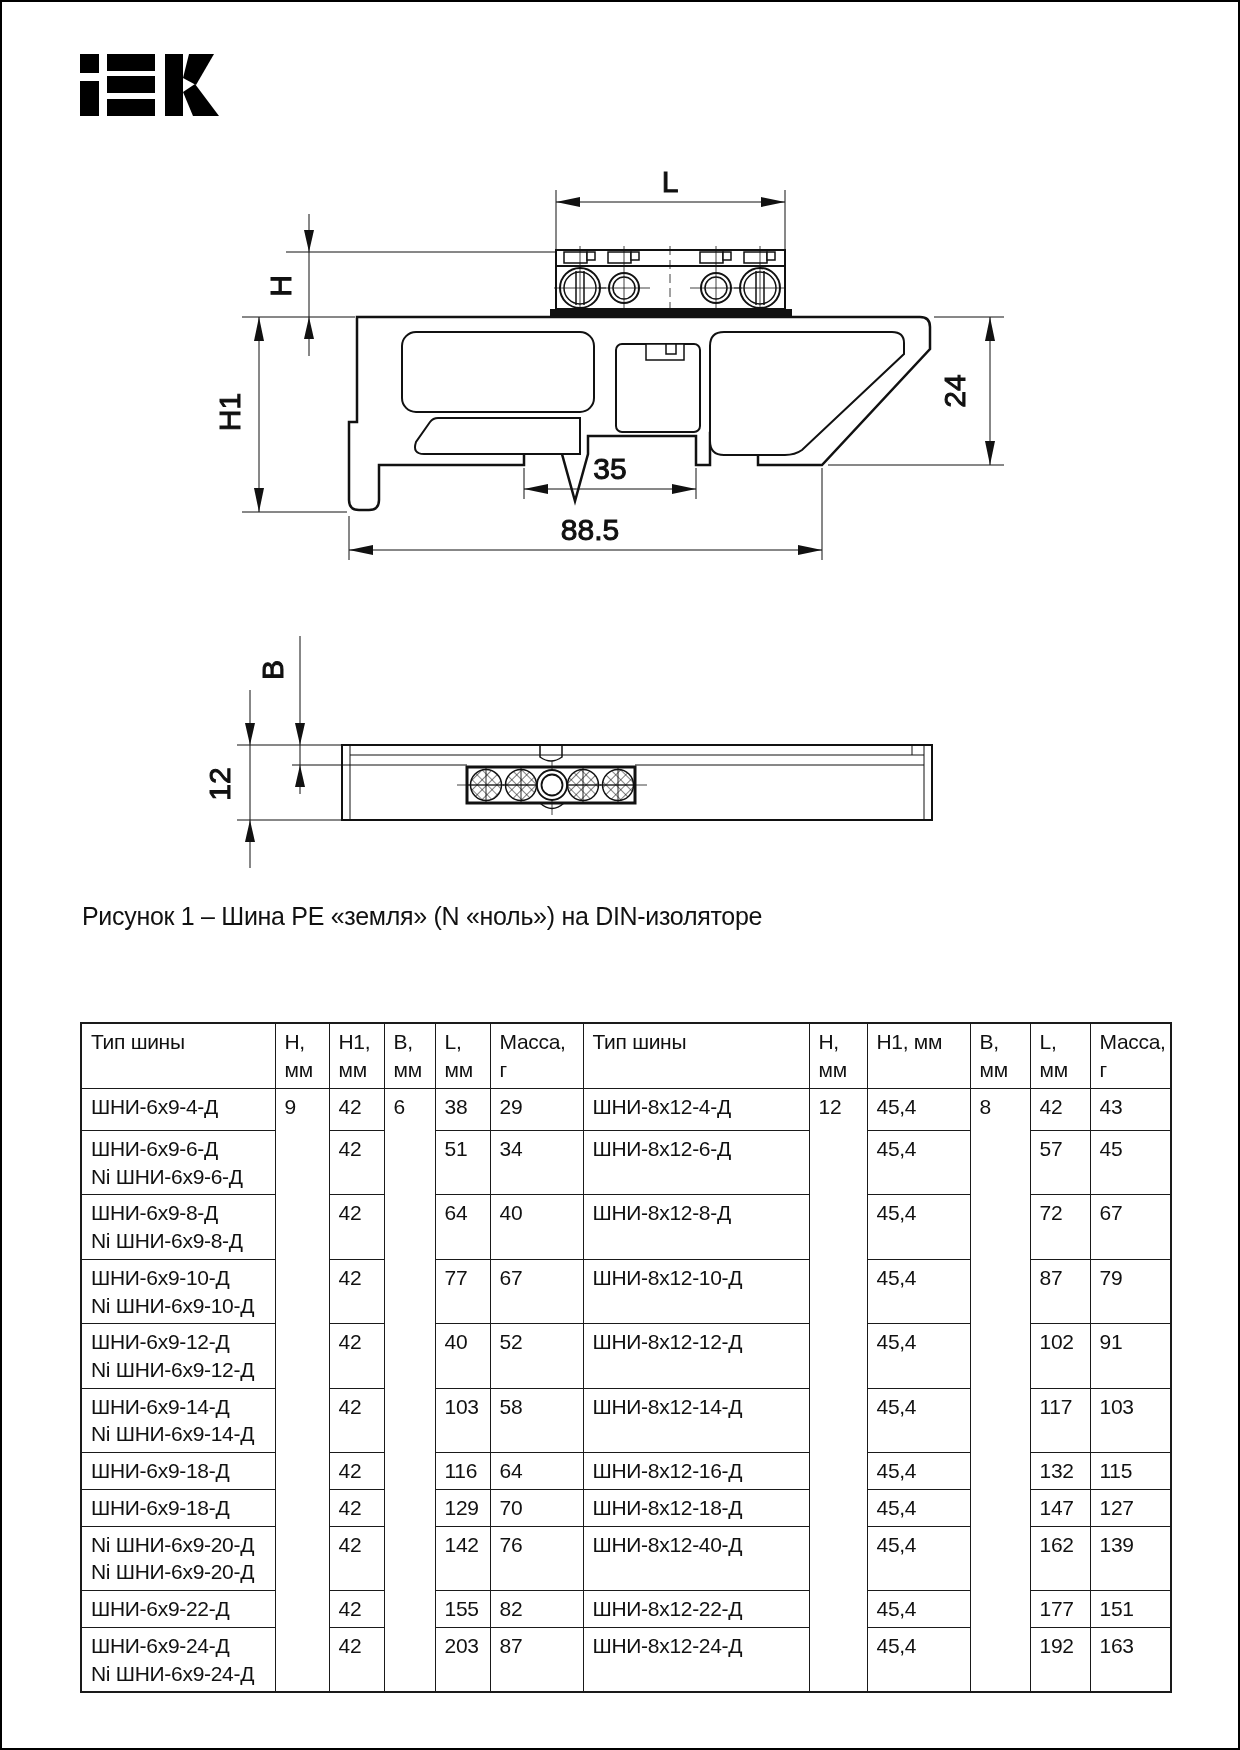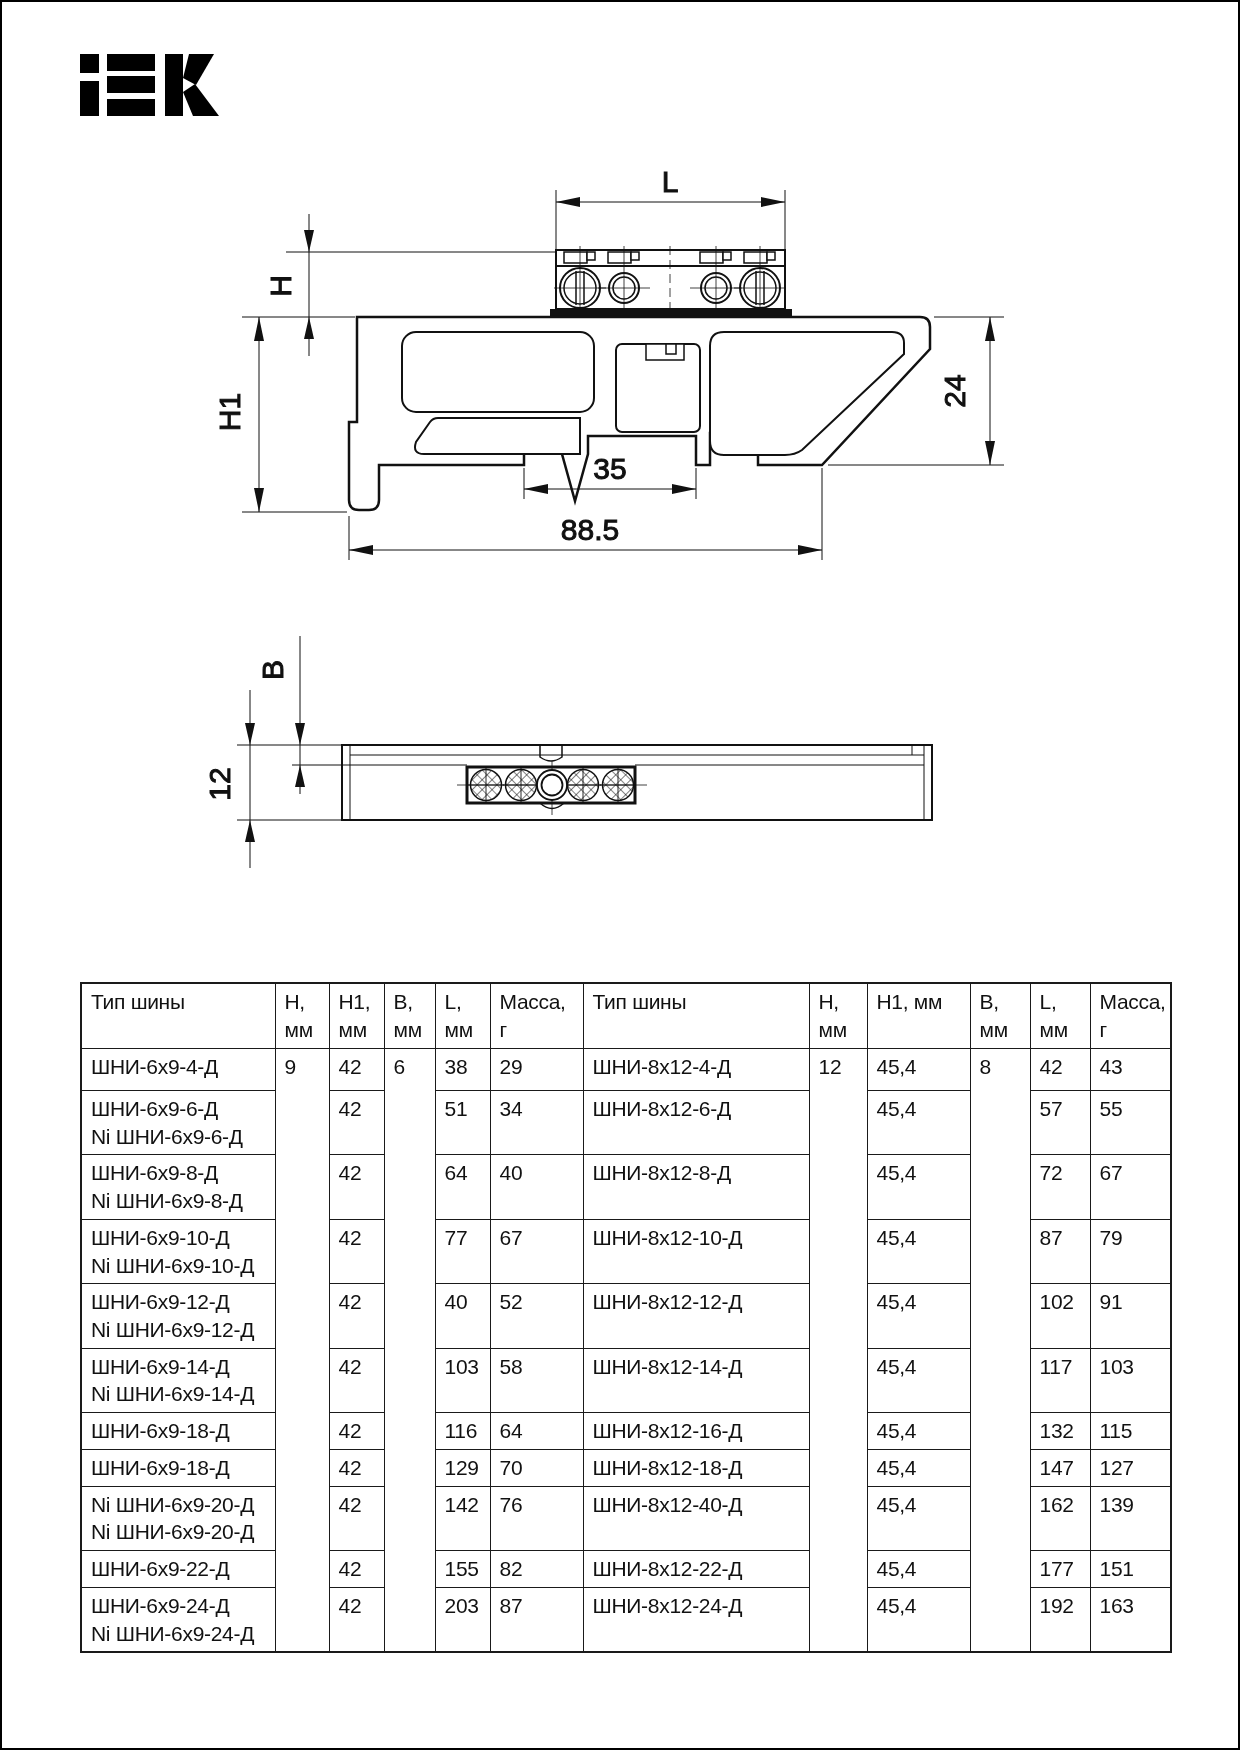--- a/index.html
+++ b/index.html
@@ -6,21 +6,21 @@
   .page{
     width:1240px;height:1750px;position:relative;margin:0 auto;
     background:#fff;border:2px solid #000;box-sizing:border-box;
     font-family:"Liberation Sans",sans-serif;color:#111;overflow:hidden;
   }
   svg text{font-family:"Liberation Sans",sans-serif;fill:#111;}
   .caption{
     position:absolute;left:80px;top:900px;font-size:25px;letter-spacing:-0.3px;
     color:#111;white-space:nowrap;
   }
-  .tblwrap{position:absolute;left:78px;top:980px;}
+  .tblwrap{position:absolute;left:78px;top:1020px;}
   table.spec{border-collapse:collapse;table-layout:fixed;border:2px solid #1a1a1a;}
   table.spec th,table.spec td{
     border:1.5px solid #1a1a1a;font-size:21px;font-weight:normal;
     text-align:left;vertical-align:top;padding:4px 4px 4px 9px;
     line-height:1.32;letter-spacing:-0.3px;white-space:pre-line;color:#111;
   }
   table.spec th{height:56px;}
 </style>
 </head>
 <body>
@@ -219,20 +219,21 @@
         <line x1="235" y1="743" x2="340" y2="743"></line>
         <line x1="248" y1="688" x2="248" y2="866"></line>
         <polygon points="248,743 243,721 253,721" fill="#111" stroke="none"></polygon>
         <polygon points="248,818 243,840 253,840" fill="#111" stroke="none"></polygon>
         <text font-size="30" text-anchor="middle" transform="translate(228,782) rotate(-90)">12</text>
       </g>
     </g>
   </svg>
 
   
+  <div class="caption">Рисунок 1 – Шина PE «земля» (N «ноль») на DIN-изоляторе</div>
 
   
   <div class="tblwrap">
     <table class="spec" id="spec-table">
         <colgroup>
           <col style="width: 194px;">
           <col style="width: 54px;">
           <col style="width: 55px;">
           <col style="width: 51px;">
           <col style="width: 55px;">
@@ -286,21 +287,21 @@
           </tr>
           <tr>
             <td>ШНИ-6x9-6-Д
 Ni ШНИ-6x9-6-Д</td>
             <td>42</td>
             <td>51</td>
             <td>34</td>
             <td>ШНИ-8x12-6-Д</td>
             <td>45,4</td>
             <td>57</td>
-            <td>55</td>
+            <td>45</td>
           </tr>
           <tr>
             <td>ШНИ-6x9-8-Д
 Ni ШНИ-6x9-8-Д</td>
             <td>42</td>
             <td>64</td>
             <td>40</td>
             <td>ШНИ-8x12-8-Д</td>
             <td>45,4</td>
             <td>72</td>

